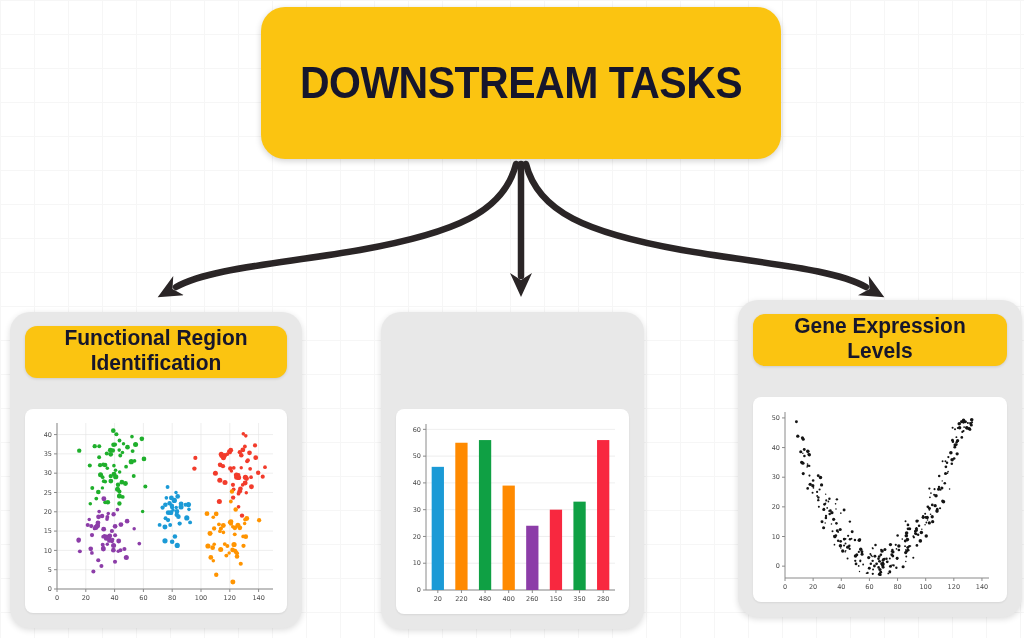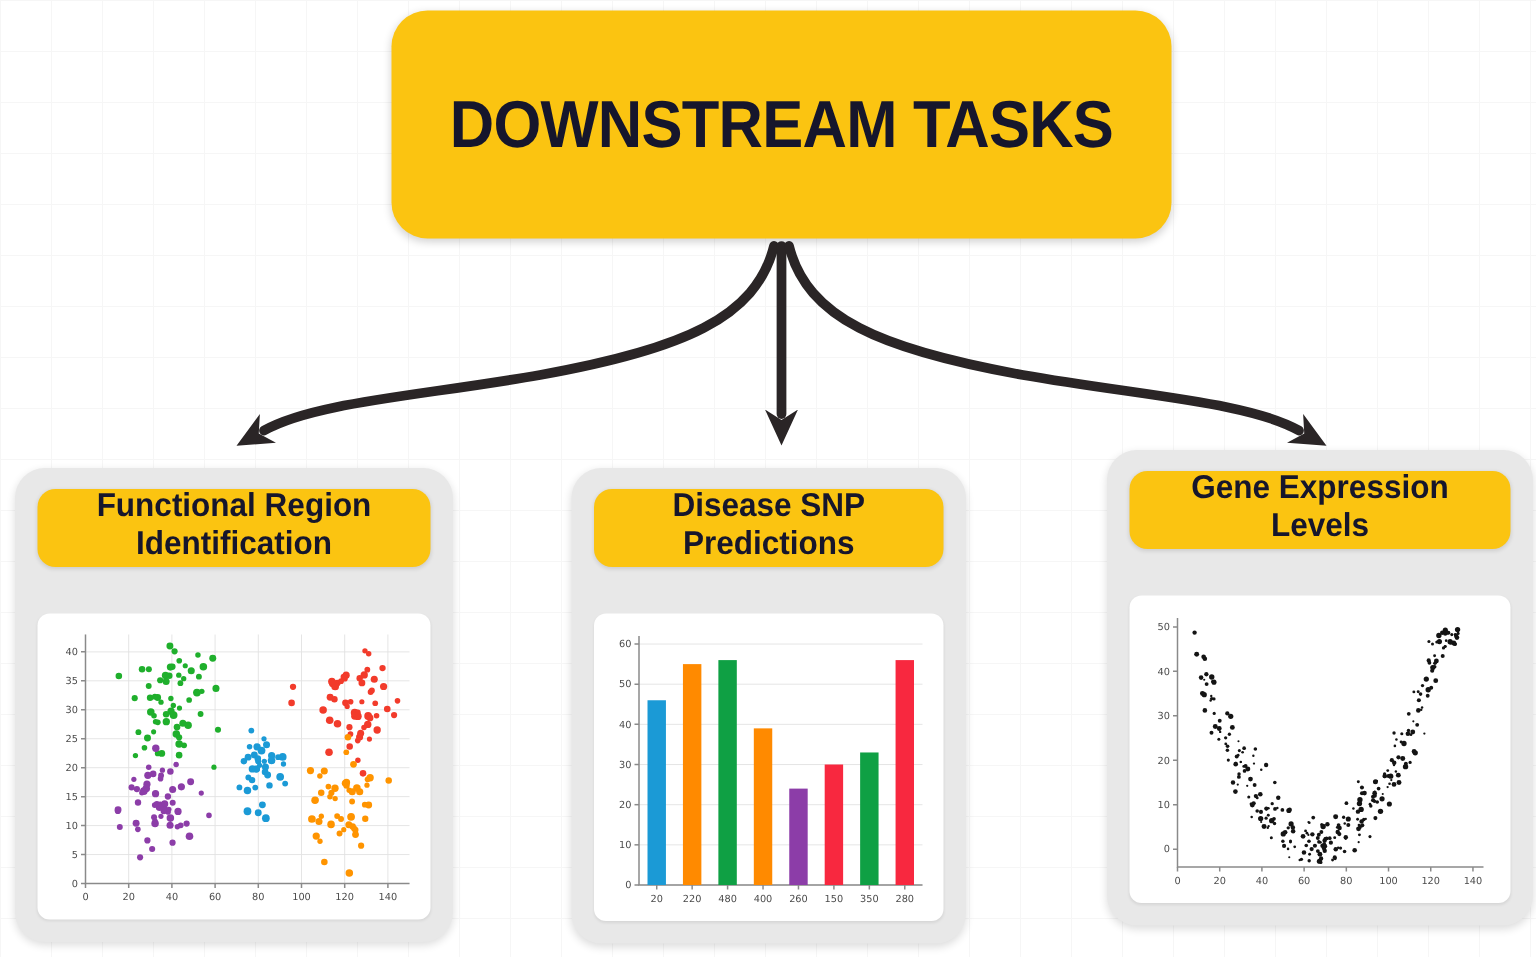--- a/index.html
+++ b/index.html
@@ -377,24 +377,20 @@
           <circle cx="207.9215692559042" cy="140.27512087979395" r="2.08" fill="#FF9400"></circle>
           <circle cx="185.14739715427564" cy="115.51328666985151" r="2.16" fill="#FF9400"></circle>
           <circle cx="198.37156261488954" cy="133.0364275116229" r="1.98" fill="#FF9400"></circle>
           <circle cx="216.07404618928922" cy="106.57572990840441" r="1.95" fill="#FF9400"></circle>
           <circle cx="205.74454285014625" cy="121.32868391214755" r="1.94" fill="#FF9400"></circle>
         </svg>
     </div>
   </div>
 
   <div class="card card-1">
-    <div class="card-header">
-      <span>Disease SNP</span>
-      <span>Predictions</span>
-    </div>
     <div class="chart-panel">
       <svg width="225" height="196" viewBox="0 0 225 196">
           <line x1="26" y1="176" x2="215" y2="176" stroke="#e2e2e2" stroke-width="0.6"></line>
           <line x1="26" y1="149.2258064516129" x2="215" y2="149.2258064516129" stroke="#e2e2e2" stroke-width="0.6"></line>
           <line x1="26" y1="122.45161290322581" x2="215" y2="122.45161290322581" stroke="#e2e2e2" stroke-width="0.6"></line>
           <line x1="26" y1="95.6774193548387" x2="215" y2="95.6774193548387" stroke="#e2e2e2" stroke-width="0.6"></line>
           <line x1="26" y1="68.90322580645162" x2="215" y2="68.90322580645162" stroke="#e2e2e2" stroke-width="0.6"></line>
           <line x1="26" y1="42.12903225806451" x2="215" y2="42.12903225806451" stroke="#e2e2e2" stroke-width="0.6"></line>
           <line x1="26" y1="15.35483870967741" x2="215" y2="15.35483870967741" stroke="#e2e2e2" stroke-width="0.6"></line>
           <path d="M26,10 L26,176 L215,176" fill="none" stroke="#8a8a8a" stroke-width="1"></path>

